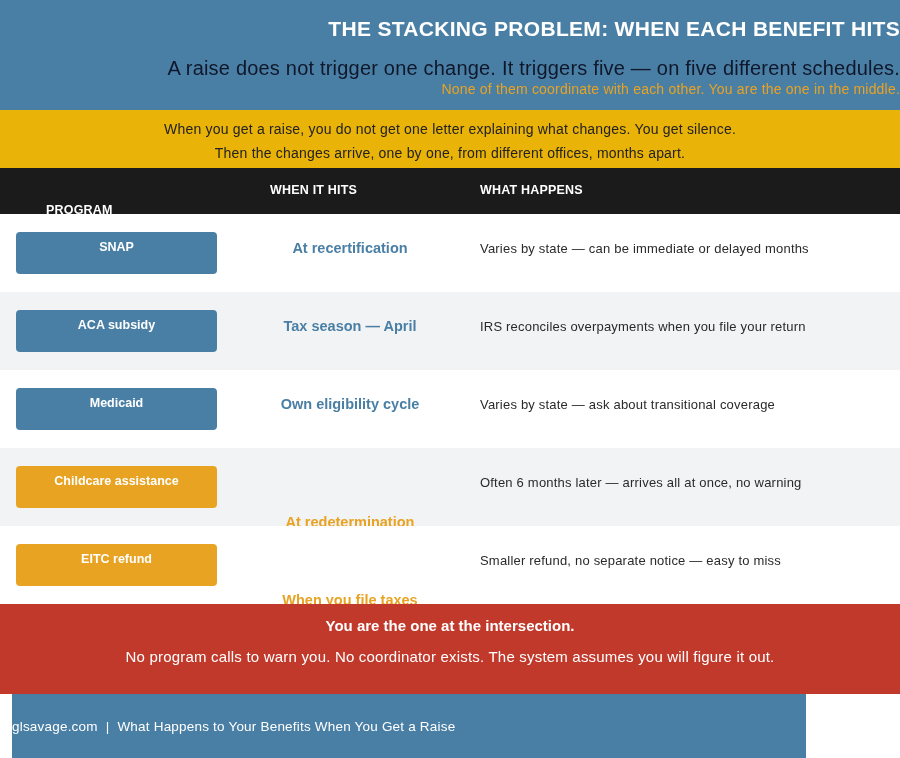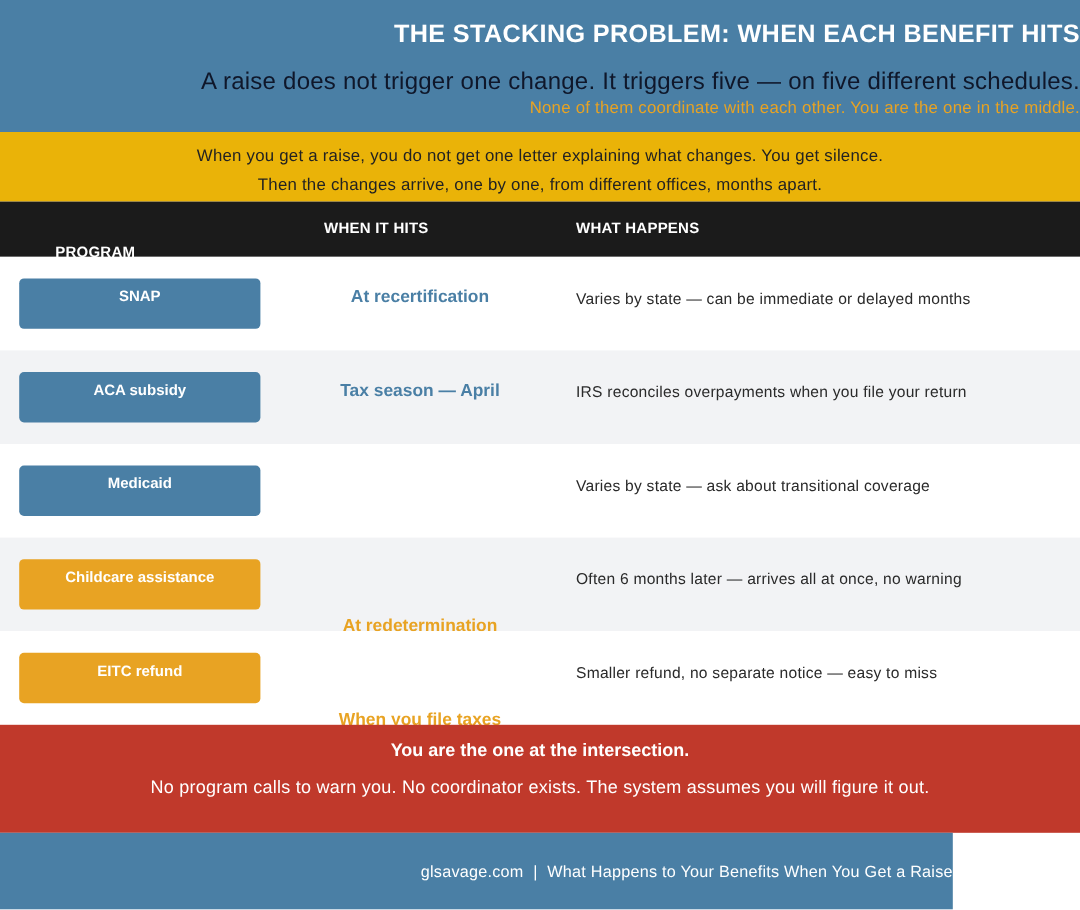--- a/index.html
+++ b/index.html
@@ -66,22 +66,22 @@
   }
 
   .callout {
     position: absolute; left: 0; top: 604px; width: 900px; height: 90px;
     background: #c0392b; text-align: center; color: #ffffff;
   }
   .callout .h { position: absolute; left: 0; right: 0; top: 13px; font-size: 15px; font-weight: bold; }
   .callout .p { position: absolute; left: 0; right: 0; top: 44px; font-size: 15px; letter-spacing: 0.2px; }
 
   .footer {
-    position: absolute; left: 0; top: 694px; width: 794px; height: 64px;
-    background: #4a7fa5; text-align: right; color: #ffffff;
+    position: absolute; left: 12px; top: 694px; width: 794px; height: 64px;
+    background: #4a7fa5; text-align: left; color: #ffffff;
   }
   .footer .f { position: absolute; left: 0; right: 0; top: 25px; font-size: 13.5px; letter-spacing: 0.2px; }
   .footer .sep { margin: 0 8px; }
 </style>
 </head>
 <body>
 
 <div class="header">
   <div class="title">THE STACKING PROBLEM: WHEN EACH BENEFIT HITS</div>
   <div class="sub1">A raise does not trigger one change. It triggers five — on five different schedules.</div>
@@ -105,20 +105,21 @@
     <div class="when blue">At recertification</div>
     <div class="what">Varies by state — can be immediate or delayed months</div>
   </div>
   <div class="row alt">
     <div class="pill blue">ACA subsidy</div>
     <div class="when blue">Tax season — April</div>
     <div class="what">IRS reconciles overpayments when you file your return</div>
   </div>
   <div class="row plain">
     <div class="pill blue">Medicaid</div>
+    <div class="when blue">Own eligibility cycle</div>
     <div class="what">Varies by state — ask about transitional coverage</div>
   </div>
   <div class="row alt">
     <div class="pill orange">Childcare assistance</div>
     <div class="when orange">At redetermination</div>
     <div class="what">Often 6 months later — arrives all at once, no warning</div>
   </div>
   <div class="row plain">
     <div class="pill orange">EITC refund</div>
     <div class="when orange">When you file taxes</div>

